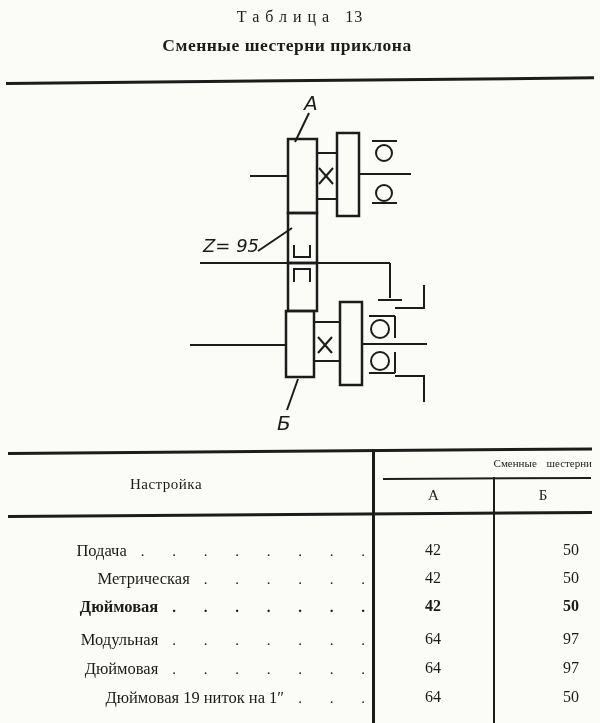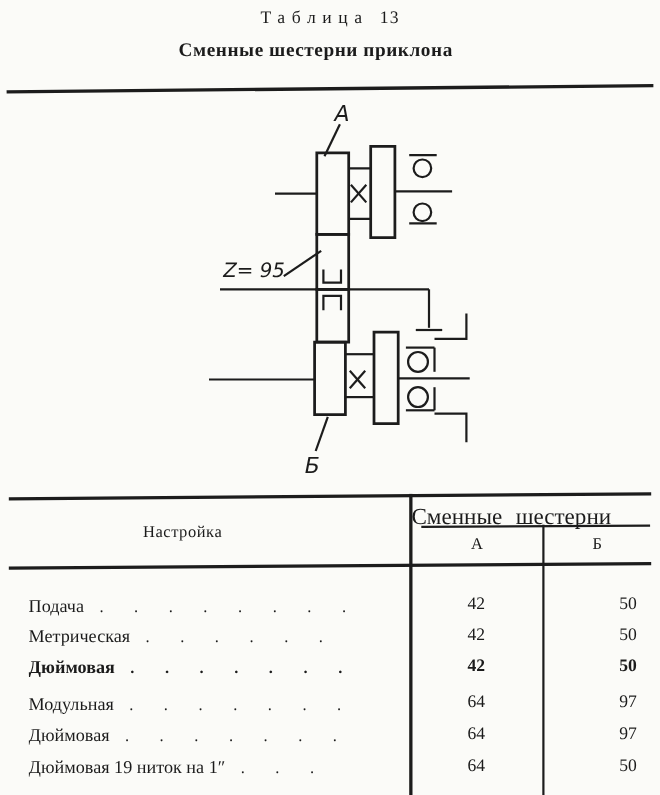--- a/index.html
+++ b/index.html
@@ -22,25 +22,25 @@
   .rule-title{left:6px;top:82px;width:588px;height:2.5px;transform:rotate(-0.55deg);}
   .rule-tabletop{left:8px;top:452px;width:584px;height:2.5px;transform:rotate(-0.45deg);}
   .rule-subhead{left:383px;top:478px;width:208px;height:2px;transform:rotate(-0.3deg);}
   .rule-headbottom{left:8px;top:515px;width:584px;height:3px;transform:rotate(-0.4deg);}
   
   .vline{background:#1c1c1c;}
   .vline-1{left:372px;top:449px;width:2.5px;height:274px;}
   .vline-2{left:493px;top:477px;width:2px;height:246px;}
   
   .th-settings{left:0;top:476px;width:332px;text-align:center;font-size:15px;letter-spacing:.5px;}
-  .th-gears{left:374px;top:457px;width:218px;text-align:left;font-size:21px;word-spacing:7px;}
+  .th-gears{left:374px;top:457px;width:218px;text-align:right;font-size:11px;word-spacing:7px;}
   .th-a{left:373px;top:487px;width:121px;text-align:center;font-size:15px;}
   .th-b{left:494px;top:487px;width:98px;text-align:center;font-size:15px;}
   
-  .row-label{left:26px;width:340px;white-space:nowrap;overflow:hidden;font-size:16.5px;}
+  .row-label{left:26px;width:340px;white-space:nowrap;overflow:hidden;font-size:16.5px;text-align:right;}
   .dots{font-size:15px;word-spacing:22px;padding-left:14px;letter-spacing:1px;}
   .val-a{left:373px;width:120px;text-align:center;font-size:16px;}
   .val-b{left:494px;width:98px;text-align:center;font-size:16px;padding-left:28px;}
   .r1{top:541px;} .r2{top:569px;} .r3{top:597px;font-weight:bold;}
   .r4{top:630px;} .r5{top:659px;} .r6{top:688px;}
   
   .diagram{left:0;top:85px;}
   .diagram *{vector-effect:non-scaling-stroke;}
   .dline{stroke:#1c1c1c;stroke-width:2;fill:none;}
   .dthick{stroke:#1c1c1c;stroke-width:2.5;fill:none;}

